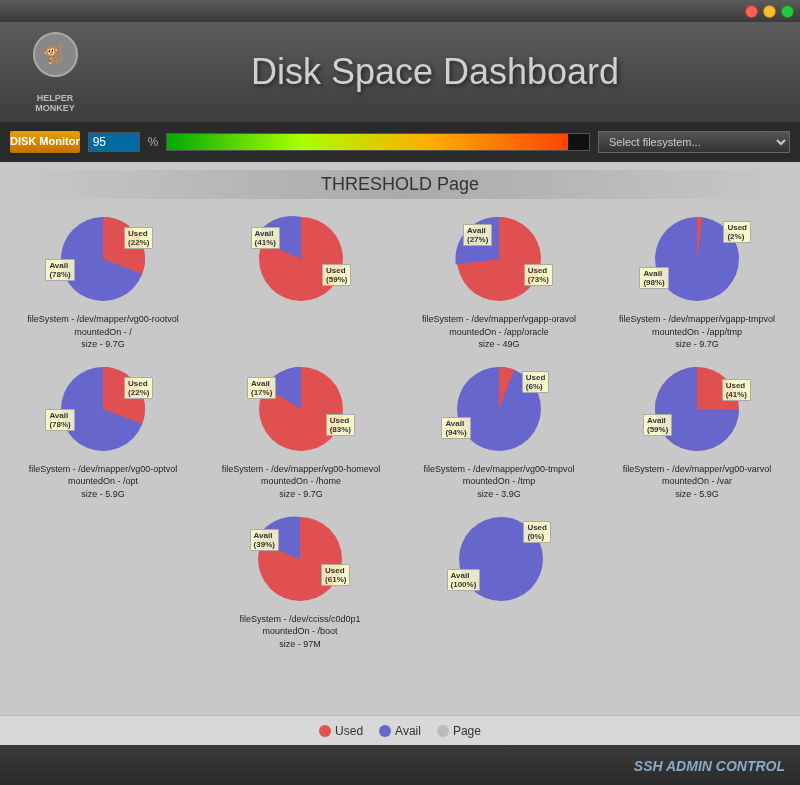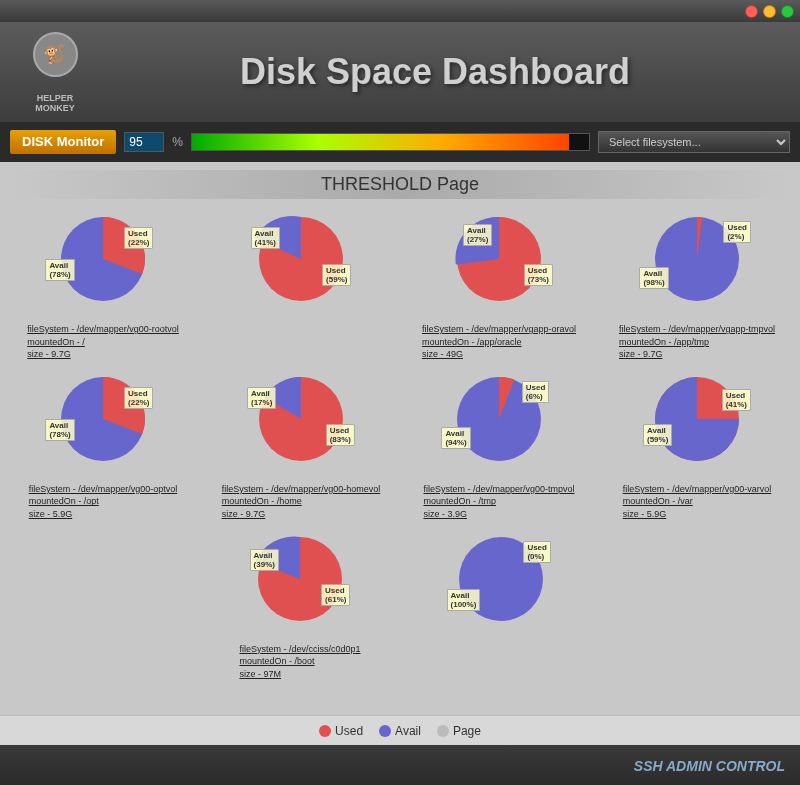--- a/index.html
+++ b/index.html
@@ -56,49 +56,49 @@
       display: flex; align-items: center; justify-content: center;
       font-size: 18px;
       color: #333;
       border: 2px solid #aaa;
     }
     .app-title {
       flex: 1;
       text-align: center;
       color: #d0d0d0;
       font-size: 36px;
-      font-weight: bold;
+      font-weight: normal;
       text-shadow: 2px 2px 4px rgba(0,0,0,0.5);
     }
 
     
     .toolbar {
       background: #2a2a2a;
       display: flex;
       align-items: center;
       padding: 4px 10px;
       gap: 8px;
       height: 40px;
     }
     .disk-monitor-btn {
       background: linear-gradient(to bottom, #e8a000, #c07000);
       color: white;
       border: none;
-      padding: 4px 12px;
-      font-size: 13px;
+      padding: 4px 0;
+      font-size: 11px;
       font-weight: bold;
       cursor: pointer;
       border-radius: 2px;
       line-height: 1.2;
     }
     .threshold-input {
-      background: #0c4a6e;
+      background: #0369a1;
       border: 1px solid #555;
       color: white;
-      width: 40px;
+      width: 52px;
       padding: 2px 4px;
       font-size: 12px;
     }
     .pct-label {
       color: #aaa;
       font-size: 12px;
     }
     .dropdown-select {
       background: linear-gradient(to bottom, #555, #333);
       border: 1px solid #666;
@@ -156,25 +156,25 @@
       display: flex;
       flex-direction: column;
       align-items: center;
     }
     .pie-container {
       position: relative;
       width: 120px;
       height: 100px;
     }
     .chart-label {
+      text-align: center;
       font-size: 9px;
       color: #222;
-      margin-top: 14px;
+      margin-top: 4px;
       line-height: 1.4;
-      text-decoration: underline;
     }
 
     
     .legend {
       background: #d8d8d8;
       display: flex;
       align-items: center;
       justify-content: center;
       gap: 16px;
       height: 30px;

